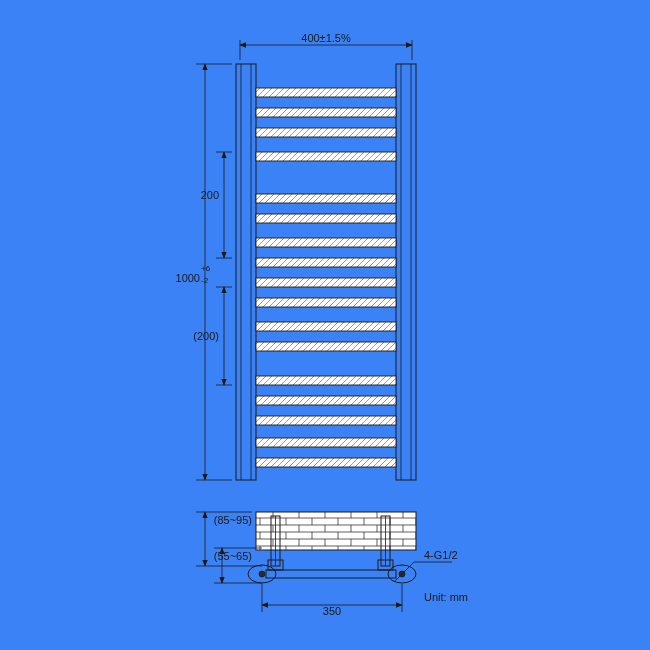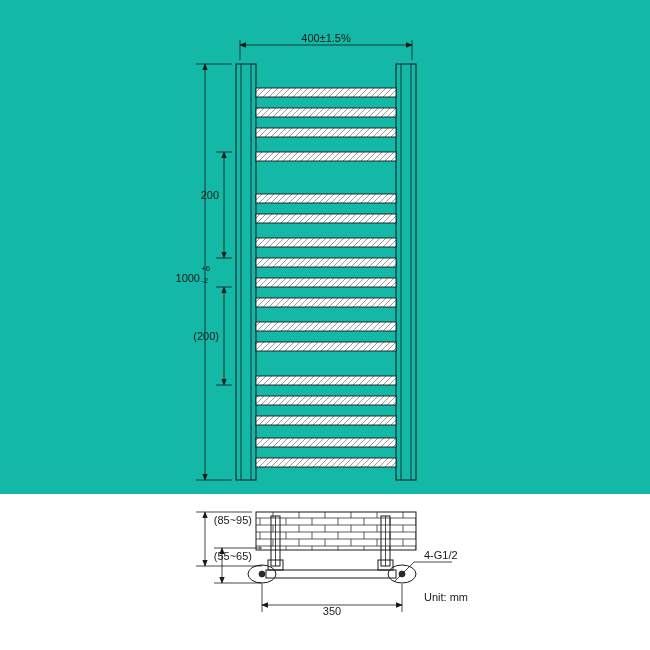--- a/index.html
+++ b/index.html
@@ -9,22 +9,22 @@
   }
   body {
     width: 650px;
     height: 650px;
     overflow: hidden;
     font-family: "Liberation Sans", sans-serif;
   }
   #stage {
     position: relative;
     width: 650px;
-    height: 494px;
-    background: #14b8a6;
+    height: 650px;
+    background: #3b82f6;
   }
   svg.drawing {
     position: absolute;
     left: 0;
     top: 0;
     width: 650px;
     height: 650px;
   }
   .lbl {
     font-family: "Liberation Sans", sans-serif;

